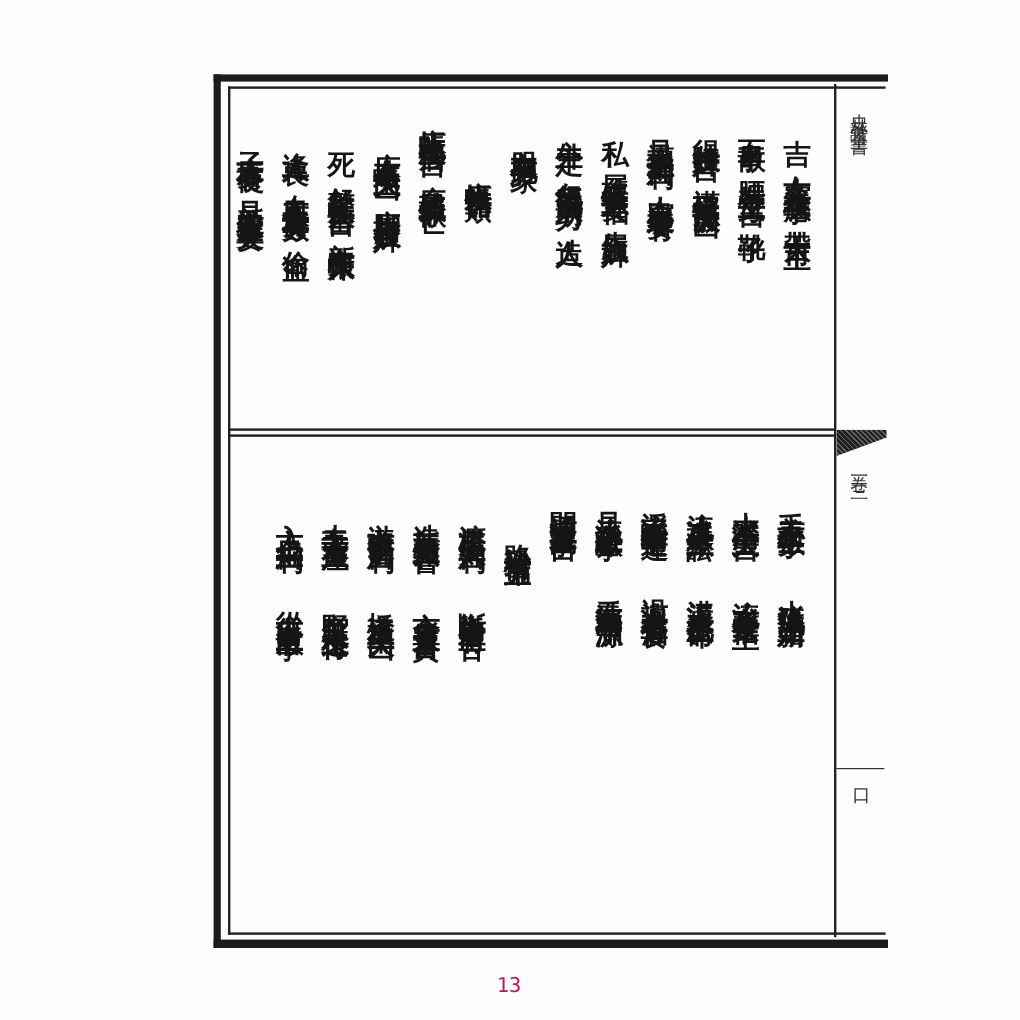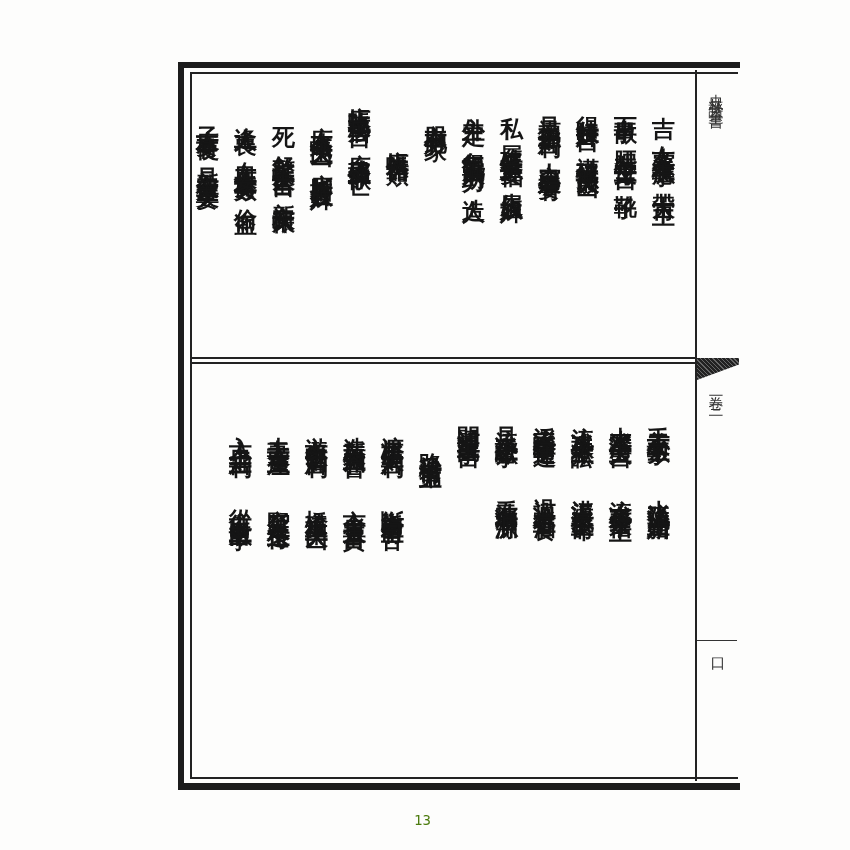--- a/index.html
+++ b/index.html
@@ -15,21 +15,21 @@
   .mid-rule { position:absolute; left:190px; top:357px; width:505px; height:2px; background:#222; }
   .mid-rule2 { position:absolute; left:190px; top:362px; width:505px; height:2px; background:#222; }
   .margin-block { position:absolute; left:697px; top:358px; width:42px; height:22px;
                   background:repeating-linear-gradient(45deg,#222 0 2px,#666 2px 3px);
                   clip-path: polygon(0 0,100% 0,100% 30%,0 100%); }
   .margin-tick { position:absolute; left:697px; top:640px; width:40px; height:1px; background:#333; }
   .vtext { position:absolute; writing-mode:vertical-rl; font-size:23px; line-height:28px;
            letter-spacing:3px; white-space:pre; font-weight:bold; }
   .margin-text { position:absolute; writing-mode:vertical-rl; font-size:15px; letter-spacing:4px; color:#333; }
   .page-number { position:absolute; left:414px; top:812px; font-family:"DejaVu Sans Mono", monospace;
-                 font-size:14px; color:#4d7c0f; }
+                 font-size:17px; color:#be185d; }
 </style>
 </head>
 <body>
 
 <div class="page">
   <div class="frame-outer"></div>
   <div class="frame-inner"></div>
   <div class="margin-rule"></div>
   <div class="mid-rule"></div>
   <div class="mid-rule2"></div>

